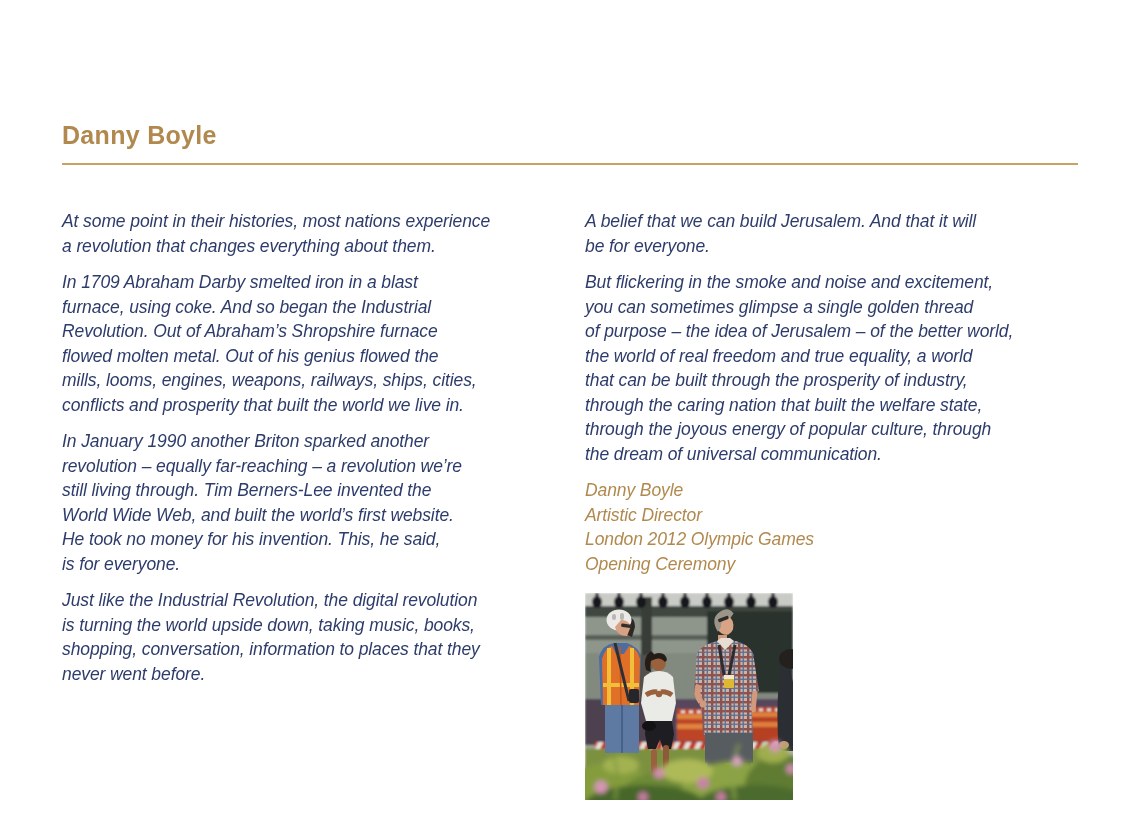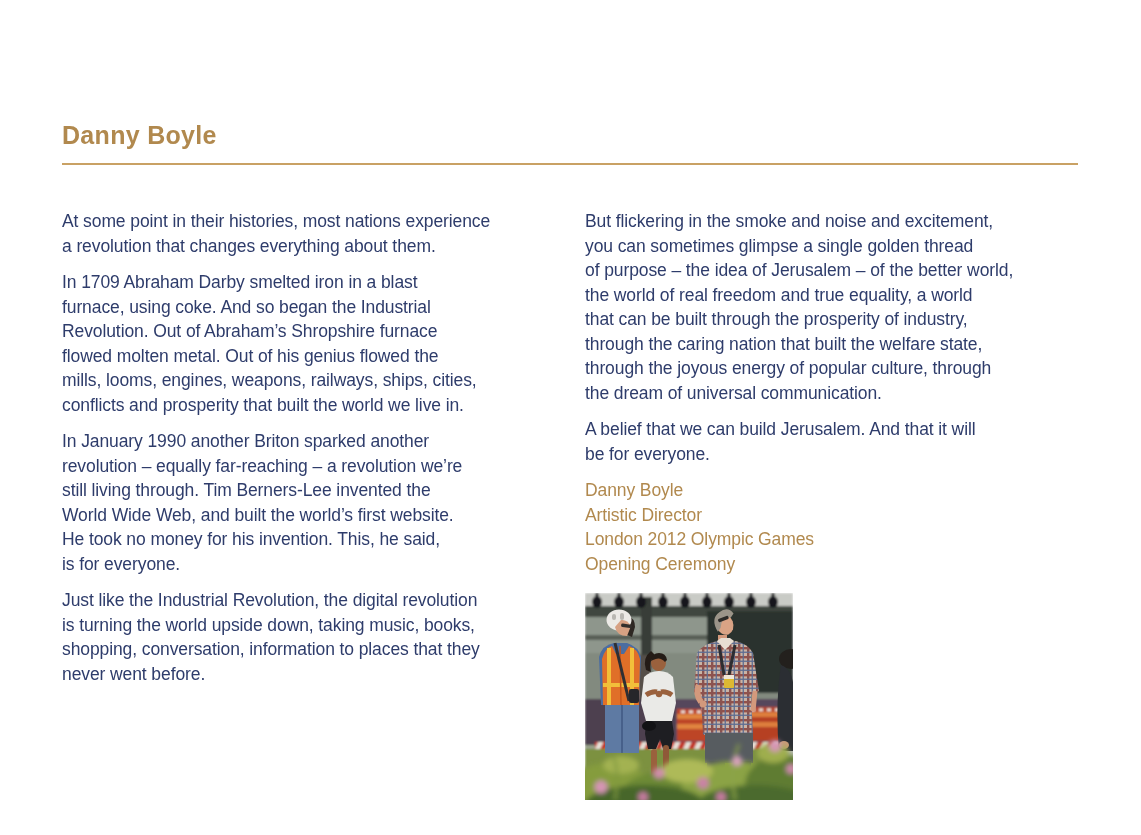--- a/index.html
+++ b/index.html
@@ -7,21 +7,21 @@
        -webkit-font-smoothing:antialiased;}
   .page{position:relative;width:1139px;height:835px;background:#fff;overflow:hidden;margin-top:48px;}
 
   .page-title{position:absolute;left:62px;top:56px;font-size:25px;font-weight:bold;
               letter-spacing:.3px;color:var(--accent,#b1894e);}
   .title-rule{position:absolute;left:62px;top:115px;width:1016px;height:1.5px;
               background:var(--rule,#c9a164);}
 
   .columns{position:absolute;left:62px;top:161px;display:flex;gap:18px;}
   .col{width:505px;color:var(--body_text,#2e3c6b);font-size:17.5px;line-height:24.5px;}
-  .col p{margin:0 0 12px 0;white-space:pre-line;letter-spacing:-0.1px;}
+  .col p{margin:0 0 12px 0;white-space:pre-line;letter-spacing:-0.1px;font-style:italic;}
 
   .signature{color:var(--accent,#b1894e);white-space:pre-line;margin:16px 0 0 0;
              font-size:17.5px;line-height:24.5px;letter-spacing:-0.1px;}
 
   .photo-wrap{margin-top:17px;width:208px;height:207px;line-height:0;}
   .photo-wrap svg{display:block;}
 </style>
 </head>
 <body>
 
@@ -47,30 +47,30 @@
 World Wide Web, and built the world’s first website.
 He took no money for his invention. This, he said,
 is for everyone.</p>
       <p>Just like the Industrial Revolution, the digital revolution
 is turning the world upside down, taking music, books,
 shopping, conversation, information to places that they
 never went before.</p>
     </div>
 
     <div class="col">
+      <p>A belief that we can build Jerusalem. And that it will
+be for everyone.</p>
       <p>But flickering in the smoke and noise and excitement,
 you can sometimes glimpse a single golden thread
 of purpose – the idea of Jerusalem – of the better world,
 the world of real freedom and true equality, a world
 that can be built through the prosperity of industry,
 through the caring nation that built the welfare state,
 through the joyous energy of popular culture, through
 the dream of universal communication.</p>
-      <p>A belief that we can build Jerusalem. And that it will
-be for everyone.</p>
       <p class="signature">Danny Boyle
 Artistic Director
 London 2012 Olympic Games
 Opening Ceremony</p>
 
       <div class="photo-wrap" role="img" aria-label="Danny Boyle in a checked shirt looking up during rehearsals, beside a young girl in a white t-shirt and a man in an orange hi-vis vest and white helmet, with stage lights, orange barriers and flowers">
         <svg viewBox="0 0 208 207" width="208" height="207">
           <defs>
             <clipPath id="ph">
                 <rect width="208" height="207"></rect>

